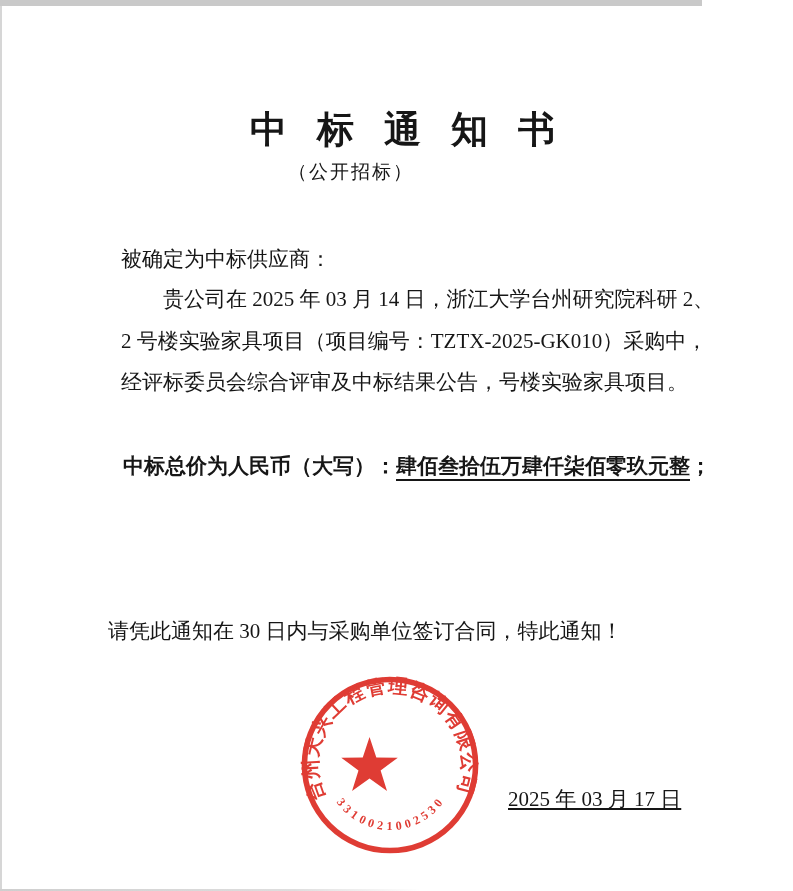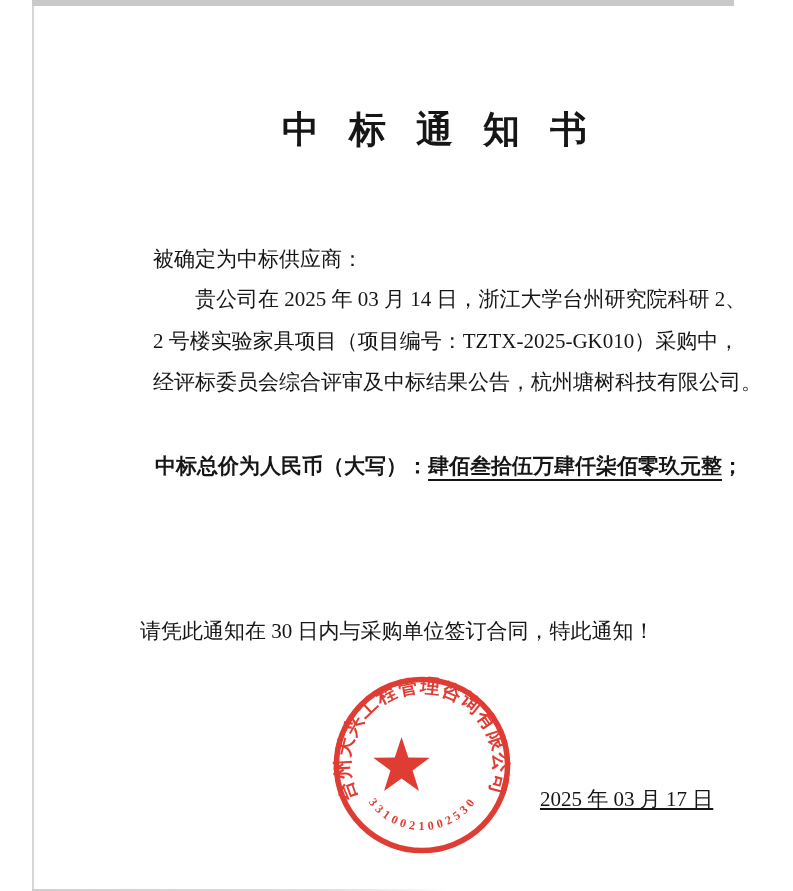--- a/index.html
+++ b/index.html
@@ -10,21 +10,20 @@
     background: #ffffff;
     overflow: hidden;
     font-family: "Liberation Serif", "DejaVu Serif", serif;
     color: #161616;
   }
   .page {
     position: relative;
     width: 702px;
     height: 891px;
     background: #ffffff;
-    margin-left: 32px;
   }
   
   .scan-top-band   { position: absolute; top: 0; left: 0; right: 0; height: 6px; background: #c9c9c9; }
   .scan-left-line  { position: absolute; top: 6px; left: 0; bottom: 0; width: 2px; background: #d6d6d6; }
   .scan-bottom-line{ position: absolute; bottom: 0; left: 0; height: 2px; width: 60%;
                      background: linear-gradient(to right, #cfcfcf 0%, #dedede 70%, rgba(255,255,255,0) 100%); }
 
   .abs { position: absolute; white-space: nowrap; }
 
   .doc-title {
@@ -66,26 +65,27 @@
 </head>
 <body>
 
 <div class="page">
 
   <div class="scan-top-band"></div>
   <div class="scan-left-line"></div>
   <div class="scan-bottom-line"></div>
 
   <div class="abs doc-title">中标通知书</div>
+  <div class="abs doc-subtitle">（公开招标）</div>
 
   <div class="abs addressee">被确定为中标供应商：</div>
 
   <div class="abs body-line-1">贵公司在 2025 年 03 月 14 日，浙江大学台州研究院科研 2、</div>
   <div class="abs body-line-2">2 号楼实验家具项目（项目编号：TZTX-2025-GK010）采购中，</div>
-  <div class="abs body-line-3">经评标委员会综合评审及中标结果公告，杭州塘树科技有限公司。</div>
+  <div class="abs body-line-3">经评标委员会综合评审及中标结果公告，号楼实验家具项目。</div>
 
   <div class="abs price-upper">
     <span>中标总价为人民币（大写）：</span><span class="u-line">肆佰叁拾伍万肆仟柒佰零玖元整</span><span>；</span>
   </div>
 
 
   <div class="abs notice-line">请凭此通知在 30 日内与采购单位签订合同，特此通知！</div>
 
 
   <div class="abs date-line">2025 年 03 月 17 日</div>

